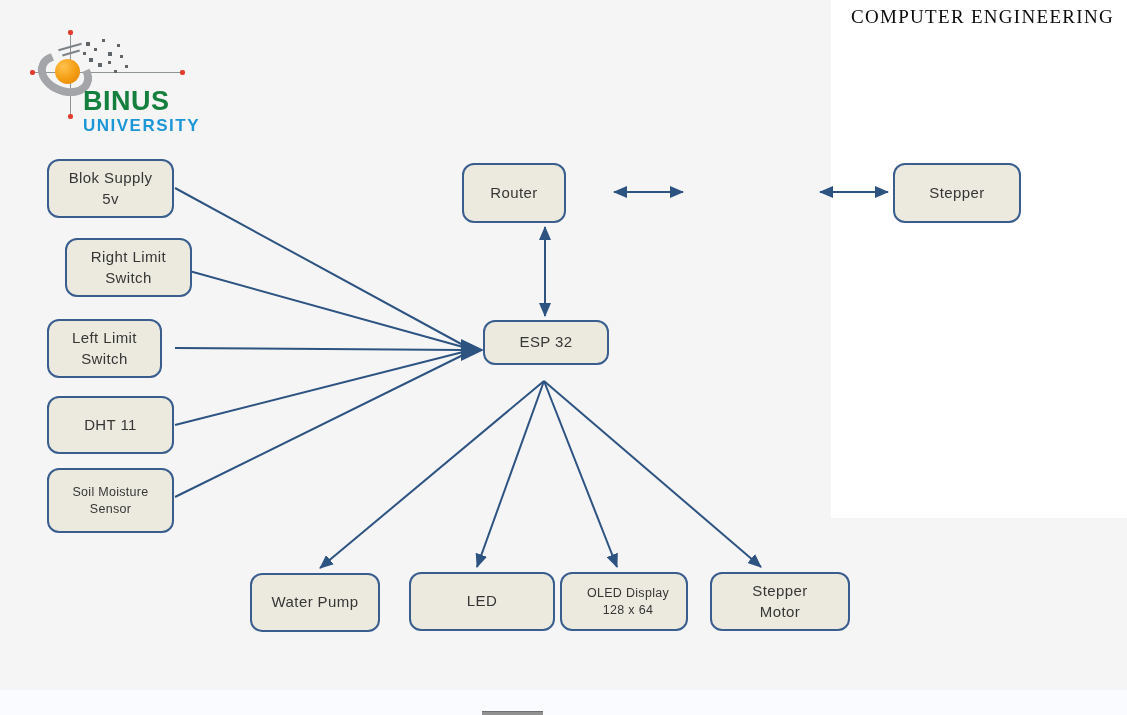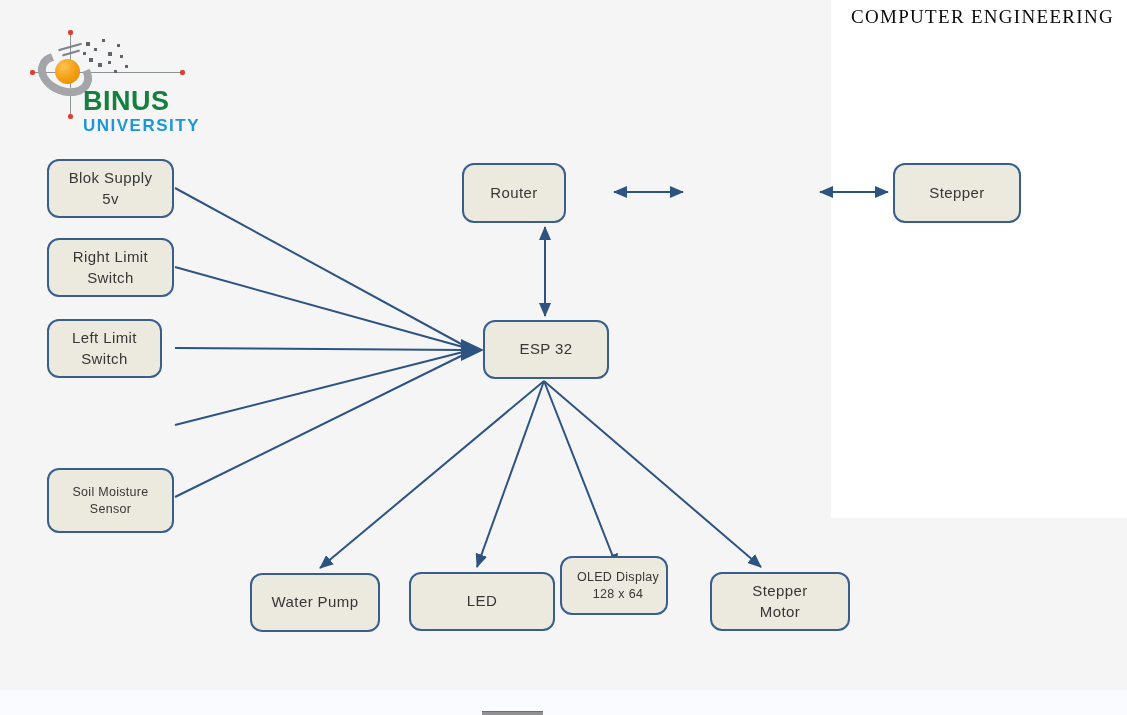--- a/index.html
+++ b/index.html
@@ -154,32 +154,33 @@
 
       <line x1="544" y1="381" x2="320" y2="568" marker-end="url(#ah)"></line>
       <line x1="544" y1="381" x2="477" y2="567" marker-end="url(#ah)"></line>
       <line x1="544" y1="381" x2="617" y2="567" marker-end="url(#ah)"></line>
       <line x1="544" y1="381" x2="761" y2="567" marker-end="url(#ah)"></line>
     </g>
   </svg>
 
   <div class="node" style="left:47px;top:159px;width:127px;height:59px;">Blok Supply
 5v</div>
-  <div class="node" style="left:47px;top:238px;width:127px;height:59px;">Right Limit
+  <div class="node" style="left:65px;top:238px;width:127px;height:59px;">Right Limit
 Switch</div>
   <div class="node" style="left:47px;top:319px;width:115px;height:59px;">Left Limit
 Switch</div>
+  <div class="node" style="left:47px;top:396px;width:127px;height:58px;">DHT 11</div>
   <div class="node small" style="left:47px;top:468px;width:127px;height:65px;">Soil Moisture
 Sensor</div>
 
   <div class="node" style="left:462px;top:163px;width:104px;height:60px;">Router</div>
   <div class="node" style="left:893px;top:163px;width:128px;height:60px;">Stepper</div>
 
-  <div class="node" style="left:483px;top:320px;width:126px;height:59px;">ESP 32</div>
+  <div class="node" style="left:483px;top:320px;width:126px;height:45px;">ESP 32</div>
 
   <div class="node" style="left:250px;top:573px;width:130px;height:59px;">Water Pump</div>
   <div class="node" style="left:409px;top:572px;width:146px;height:59px;">LED</div>
-  <div class="node small" style="left:560px;top:556px;width:108px;height:59px;padding-left:8px;">OLED Display
+  <div class="node small" style="left:560px;top:572px;width:128px;height:59px;padding-left:8px;">OLED Display
 128 x 64</div>
   <div class="node" style="left:710px;top:572px;width:140px;height:59px;">Stepper
 Motor</div>
 
 </div>
 
 </body></html>

